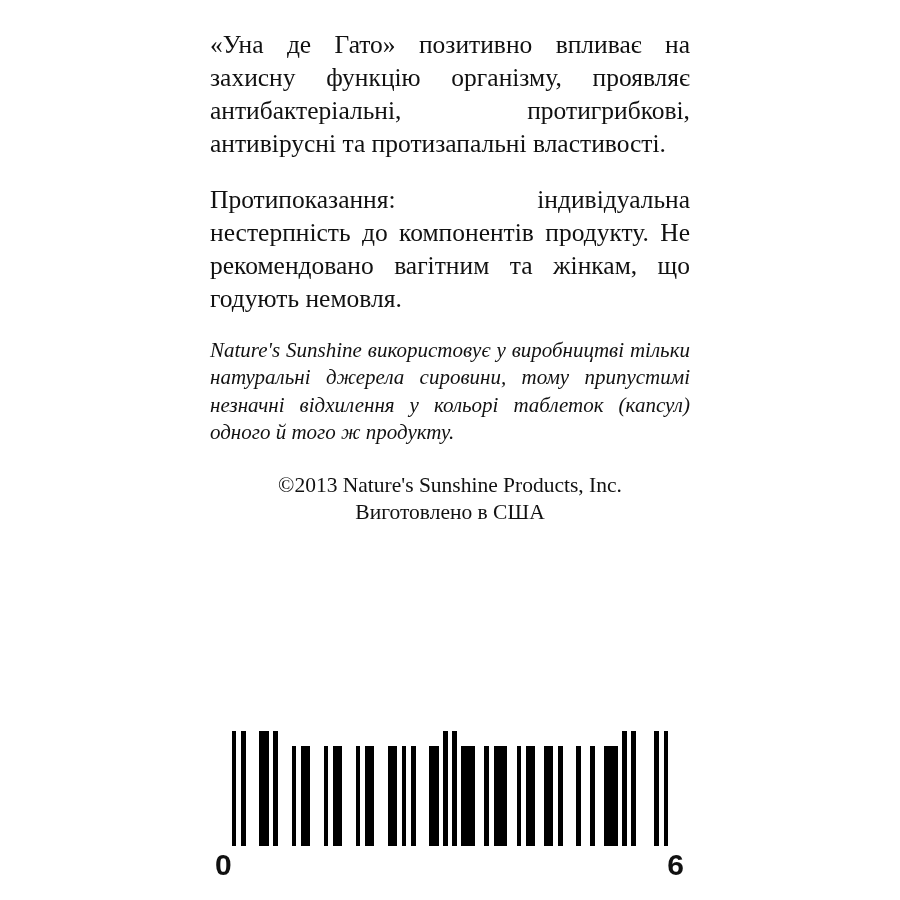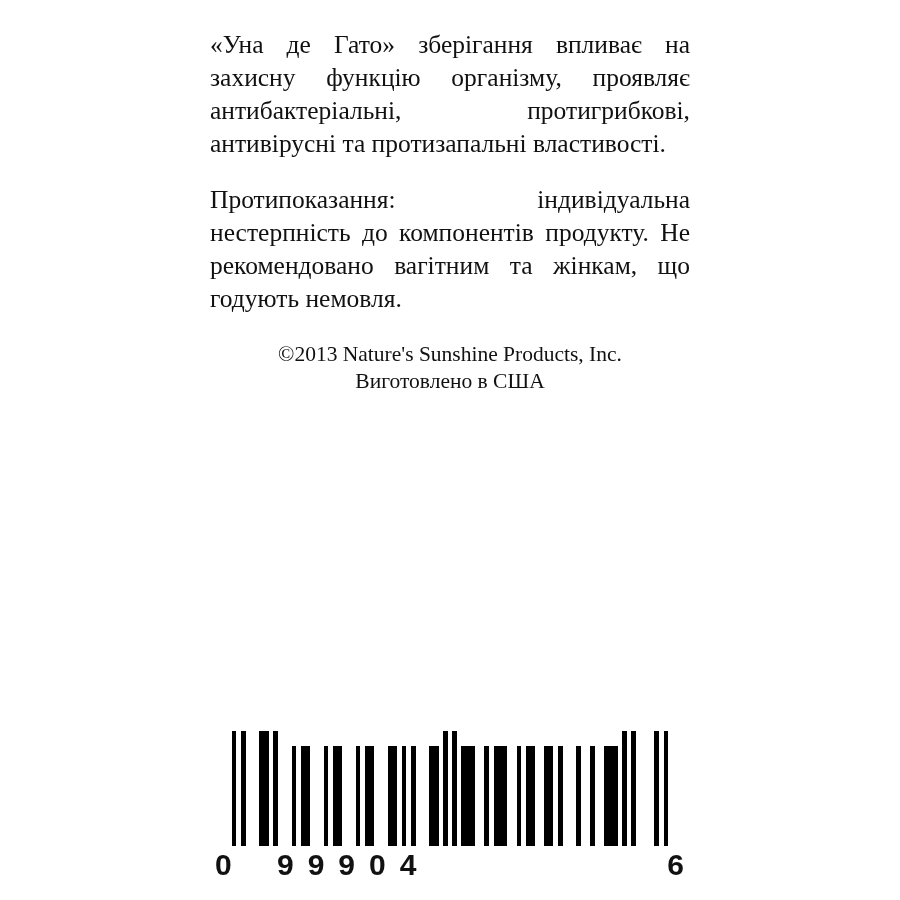--- a/index.html
+++ b/index.html
@@ -89,30 +89,31 @@
   .d-left  { left: 62px; letter-spacing: 14px; }
   .d-right { left: 264px; letter-spacing: 14px; margin-top: 47px; }
   .d-last  { right: 0px; }
 </style>
 </head>
 <body>
 
 <div class="label">
 
   <p class="para">
-    <span class="lead">«Уна де Гато»</span><span> зберігання впливає на захисну функцію організму, проявляє антибактеріальні, протигрибкові, антивірусні та протизапальні властивості.</span>
+    <span class="lead">«Уна де Гато»</span><span> позитивно впливає на захисну функцію організму, проявляє антибактеріальні, протигрибкові, антивірусні та протизапальні властивості.</span>
   </p>
 
 
   <p class="para">
     <span class="lead">Протипоказання:</span><span> індивідуальна нестерпність до компонентів продукту. Не рекомендовано вагітним та жінкам, що годують немовля.</span>
   </p>
 
 
 
+  <p class="note">Nature's Sunshine використовує у виробництві тільки натуральні джерела сировини, тому припустимі незначні відхилення у кольорі таблеток (капсул) одного й того ж продукту.</p>
 
   <div class="copy">
     <div>©2013 Nature's Sunshine Products, Inc.</div>
     <div>Виготовлено в США</div>
   </div>
 
   <div class="barcode-wrap">
     <div class="barcode" id="barcode">
         <div class="bar tall" style="width: 4.6px;"></div>
         <div class="sp" style="width: 4.6px;"></div>
@@ -205,19 +206,18 @@
         <div class="sp" style="width: 4.6px;"></div>
         <div class="sp" style="width: 4.6px;"></div>
         <div class="sp" style="width: 4.6px;"></div>
         <div class="sp" style="width: 4.6px;"></div>
         <div class="bar tall" style="width: 4.6px;"></div>
         <div class="sp" style="width: 4.6px;"></div>
         <div class="bar tall" style="width: 4.6px;"></div>
       </div>
     <div class="barcode-digits">
       <span class="d-first">0</span>
-      <span class="d-left">99904</span>
       <span class="d-right">00175</span>
       <span class="d-last">6</span>
     </div>
   </div>
 
 </div>
 
 </body></html>

